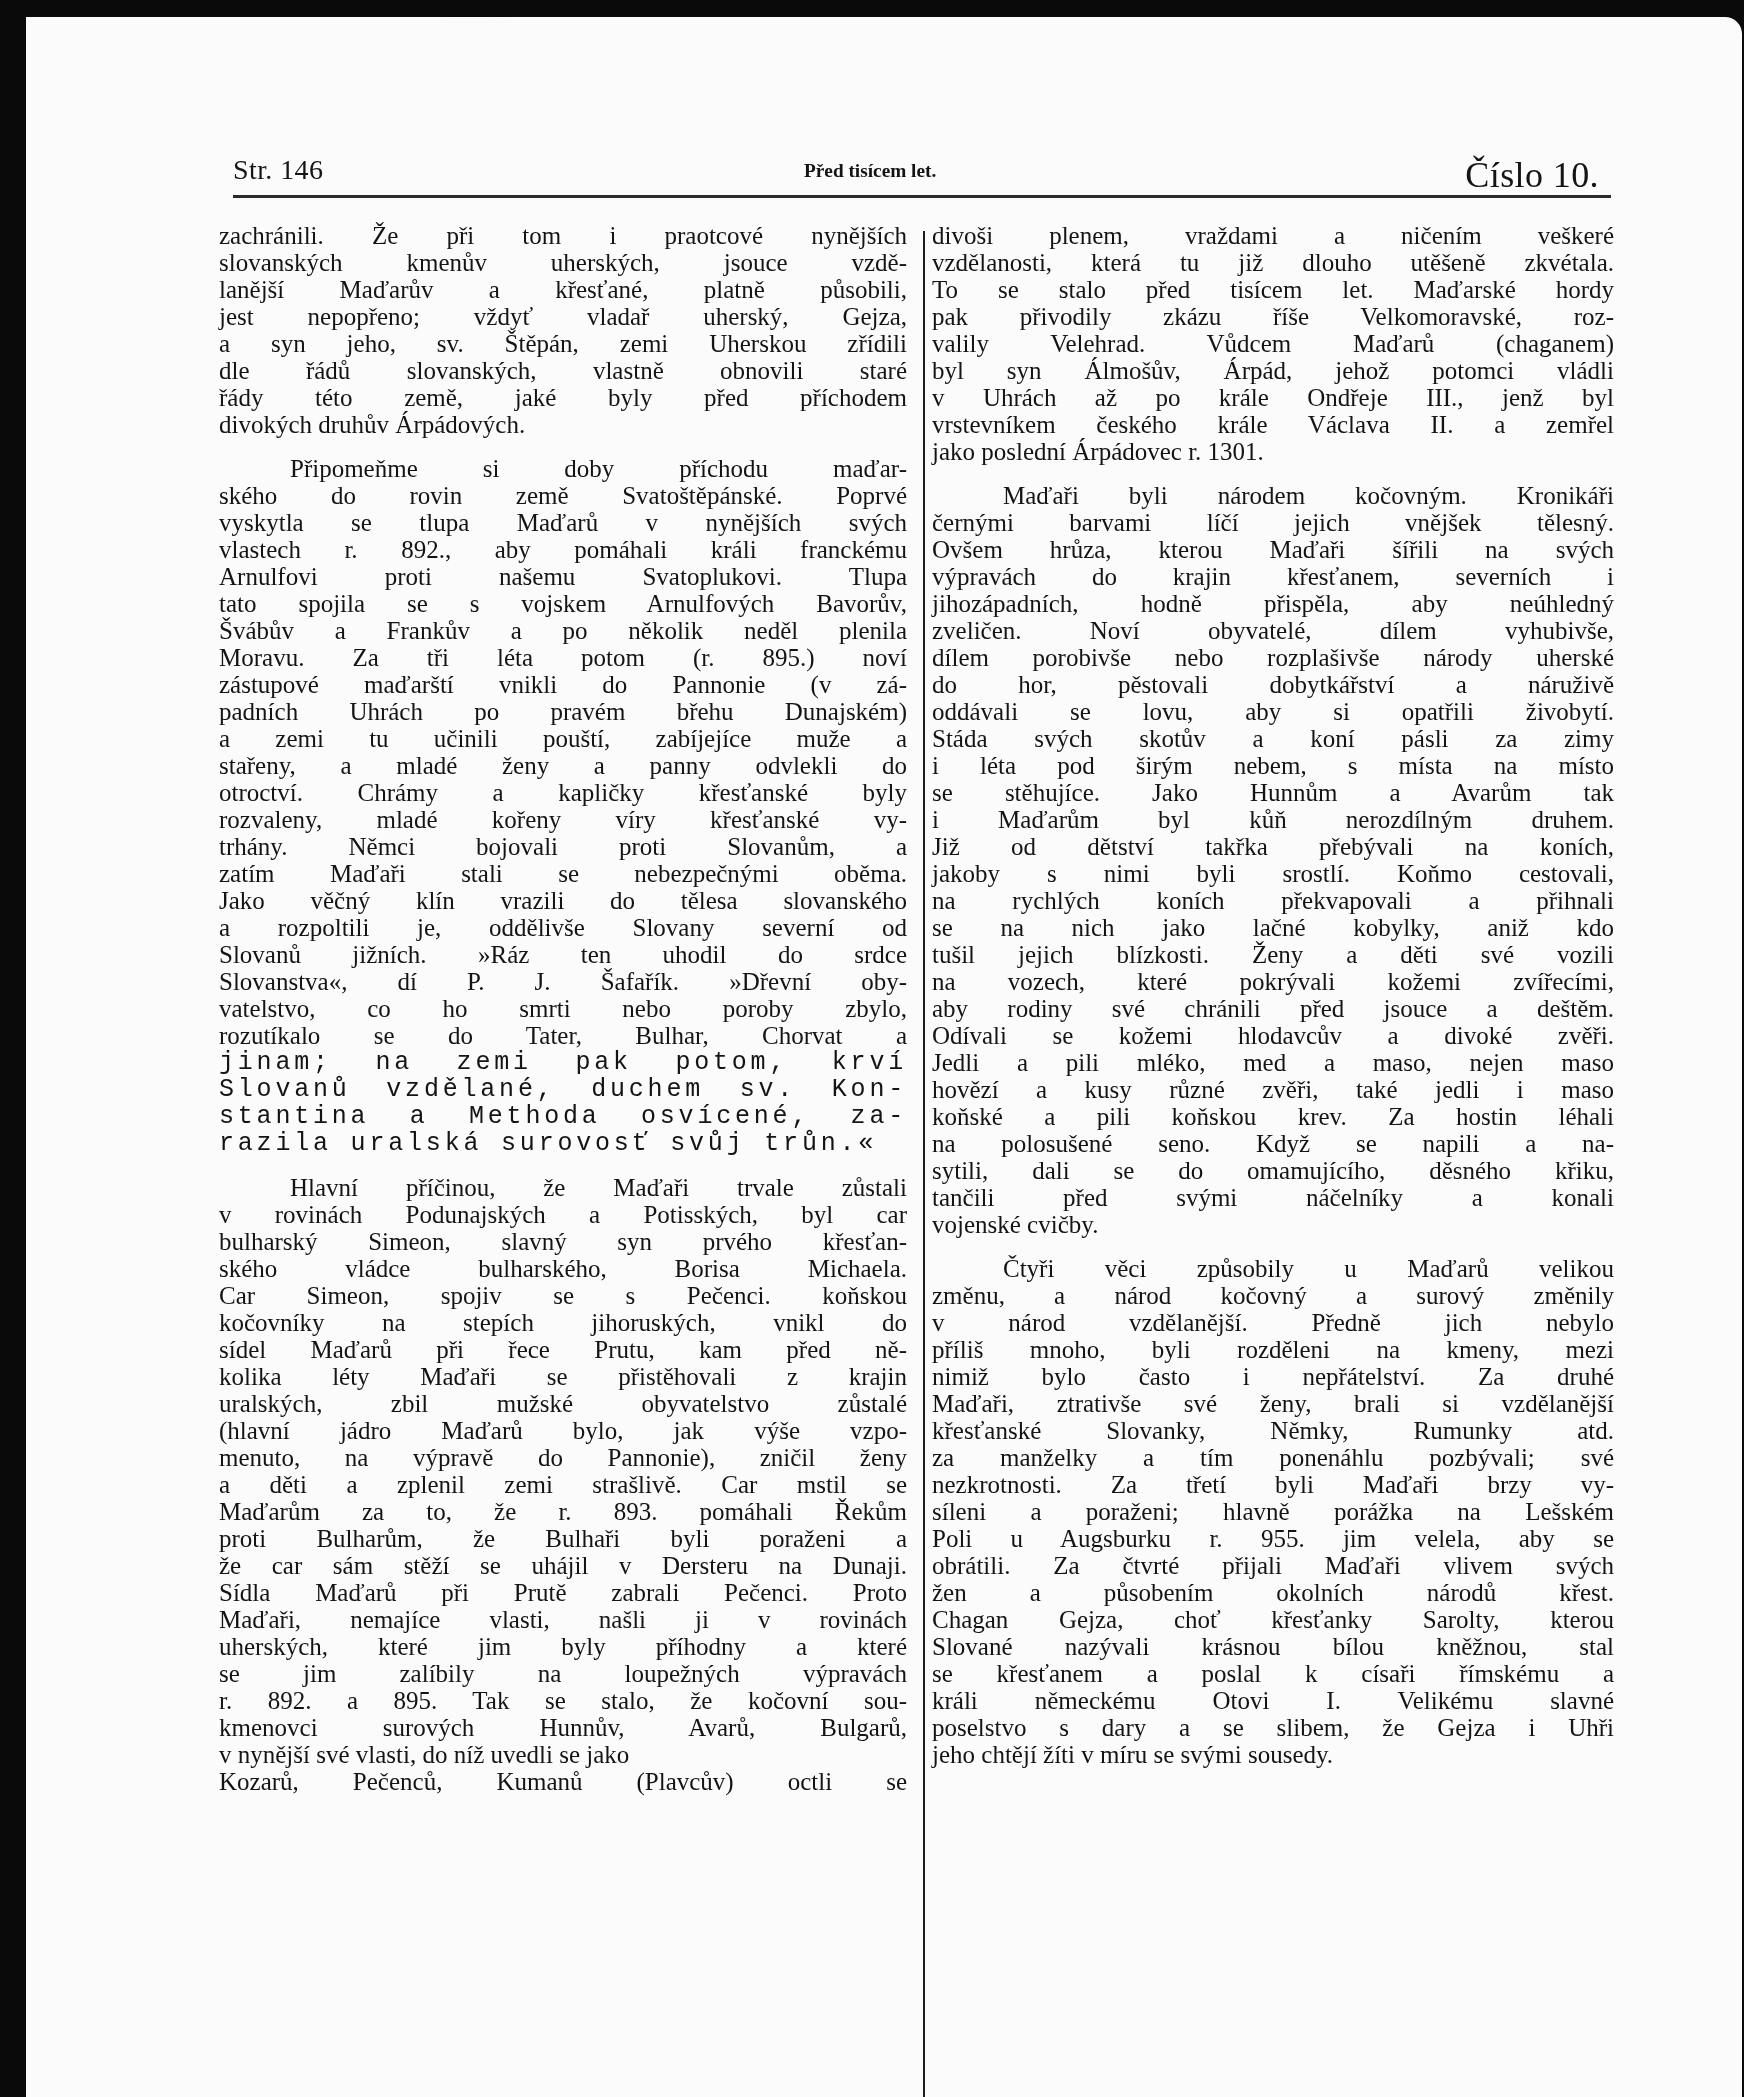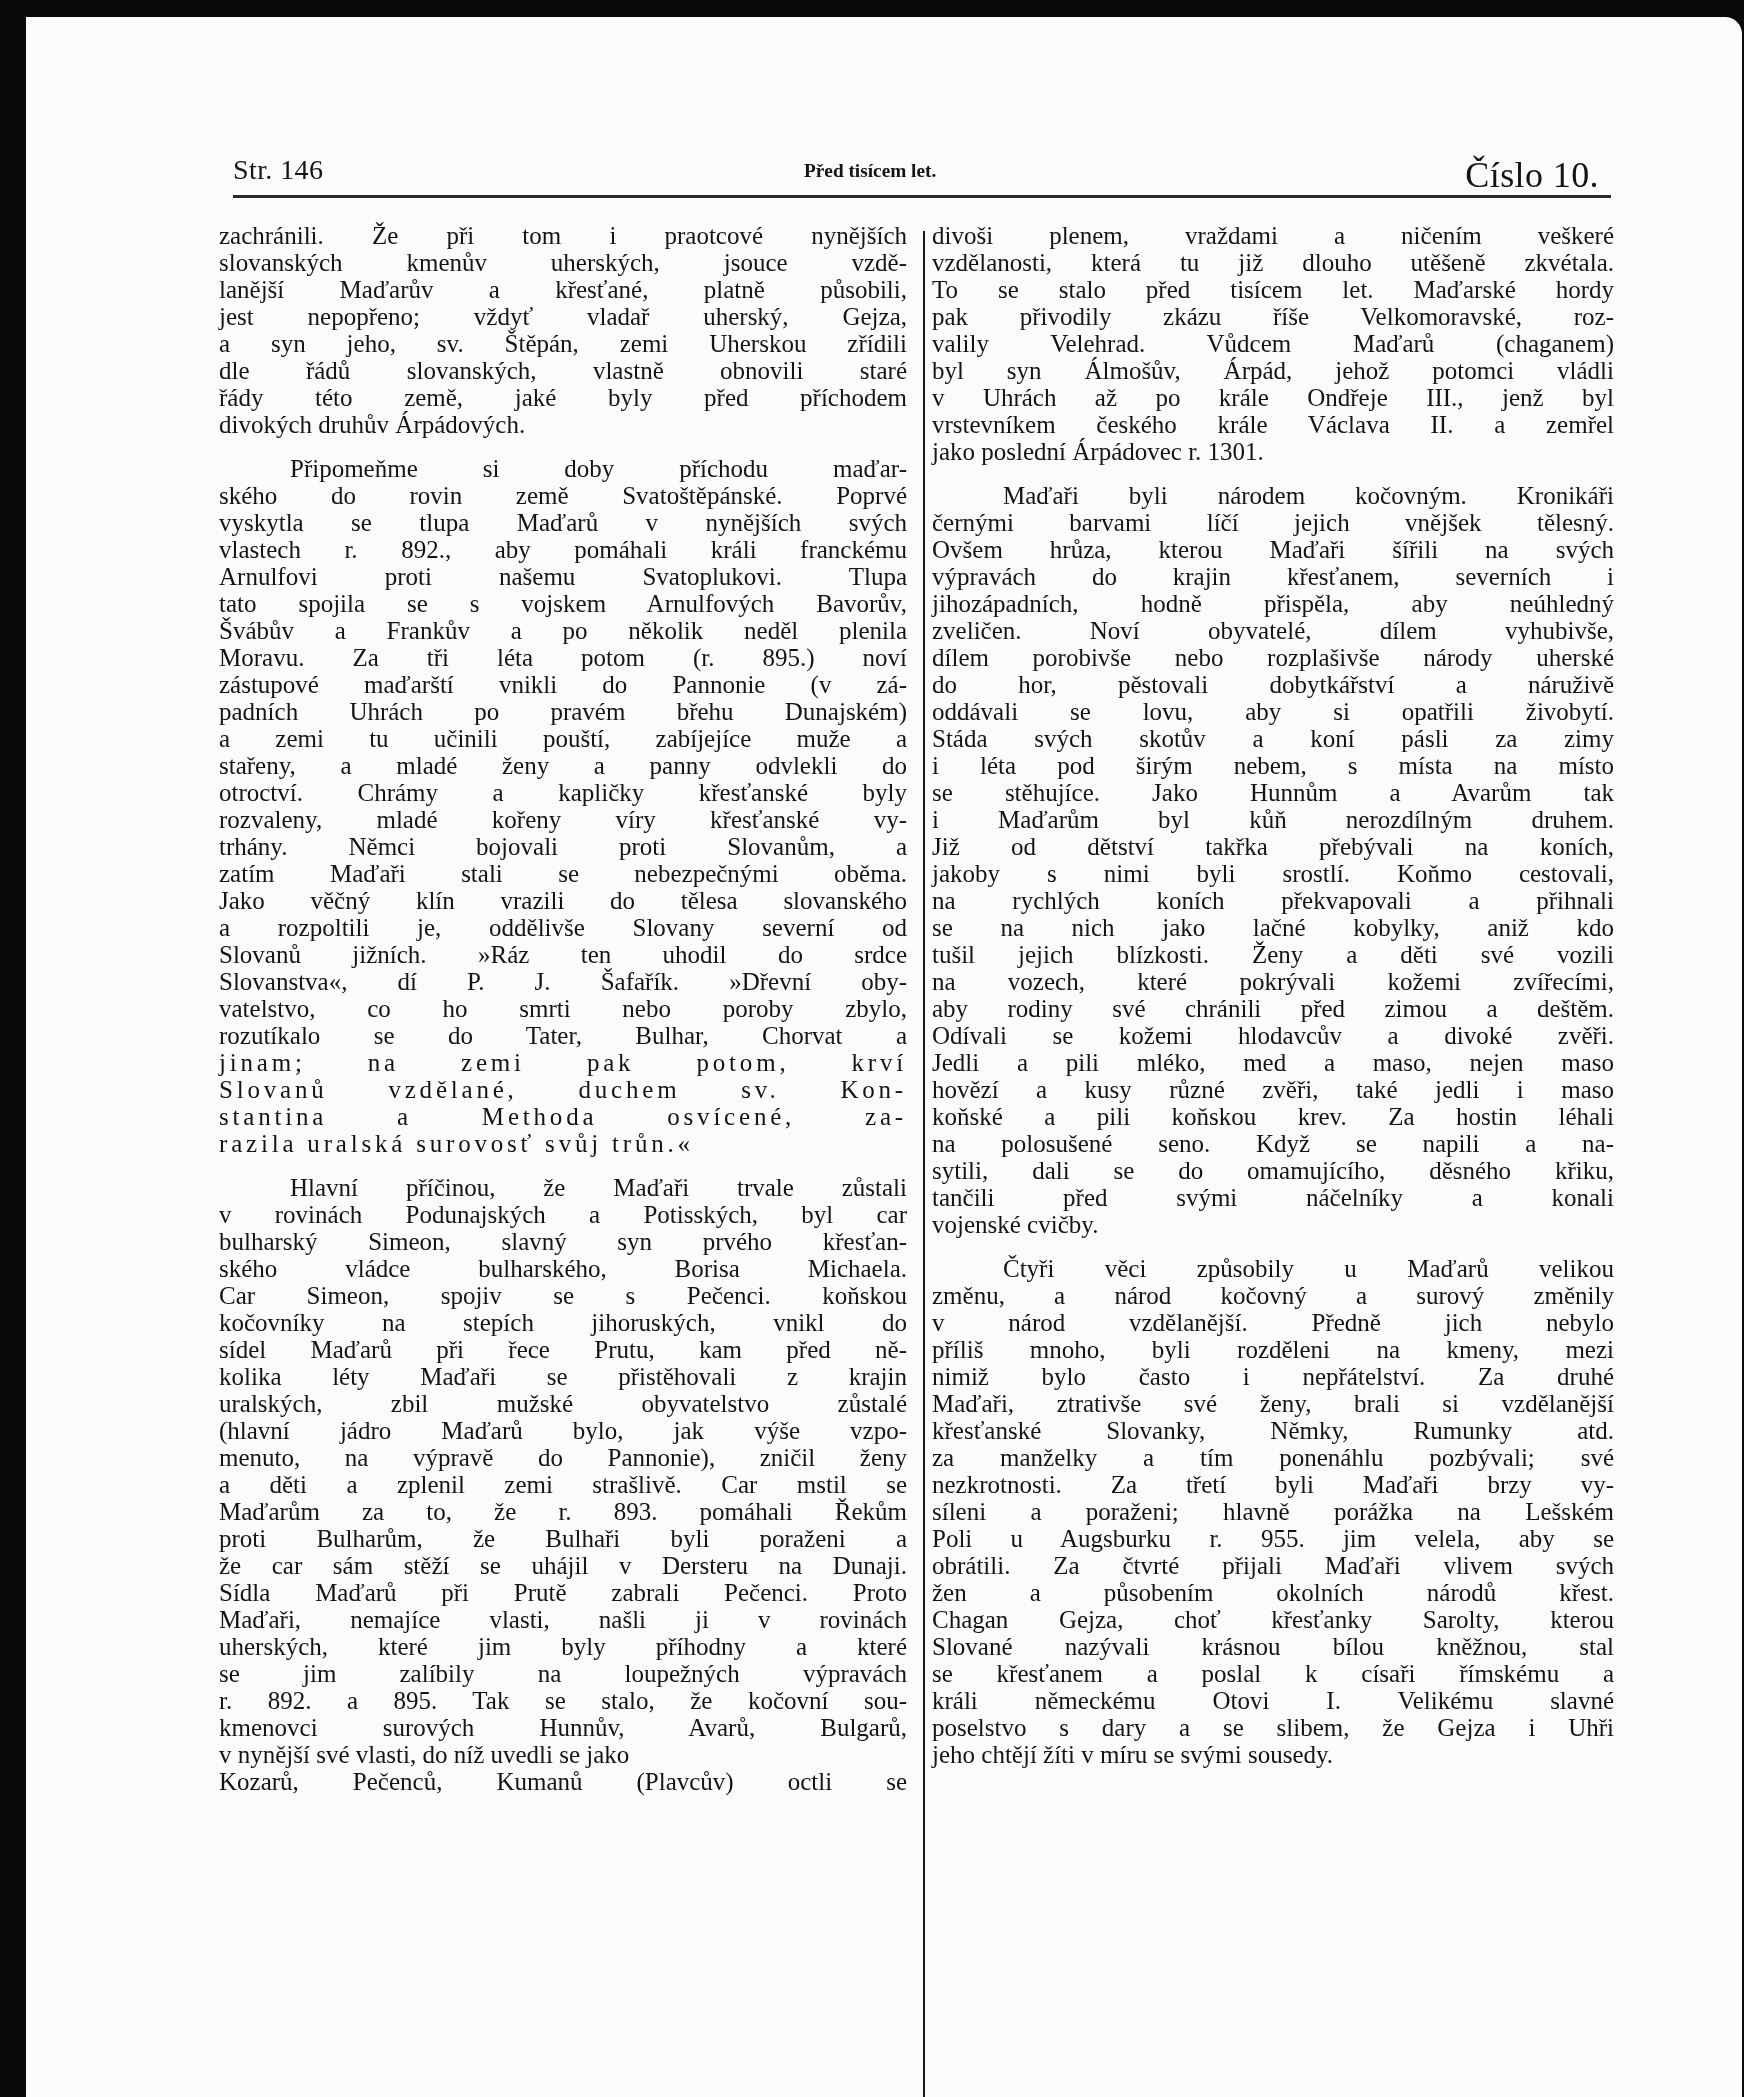--- a/index.html
+++ b/index.html
@@ -45,21 +45,21 @@
   .col-left { left: 219px; }
   .col-right { left: 932px; width: 682px; }
   .column p { margin: 0; }
   .column p + p { margin-top: 17px; }
   .line {
     display: block; white-space: nowrap;
     text-align-last: justify; text-align: justify;
   }
   .line.last { text-align-last: left; }
   .indent { text-indent: 71px; }
-  .spaced { letter-spacing: 3.8px; }
+  .spaced { letter-spacing: 3.8px; font-family: Liberation Mono, monospace; }
 </style>
 </head>
 <body>
 
 <div class="scan-top"></div>
 <div class="page"></div>
 
 <div class="header">
   <span class="hdr-left">Str. 146</span>
   <span class="hdr-center">Před tisícem let.</span>
@@ -158,21 +158,21 @@
       <span class="line">Stáda svých skotův a koní pásli za zimy</span>
       <span class="line">i léta pod širým nebem, s místa na místo</span>
       <span class="line">se stěhujíce. Jako Hunnům a Avarům tak</span>
       <span class="line">i Maďarům byl kůň nerozdílným druhem.</span>
       <span class="line">Již od dětství takřka přebývali na koních,</span>
       <span class="line">jakoby s nimi byli srostlí. Koňmo cestovali,</span>
       <span class="line">na rychlých koních překvapovali a přihnali</span>
       <span class="line">se na nich jako lačné kobylky, aniž kdo</span>
       <span class="line">tušil jejich blízkosti. Ženy a děti své vozili</span>
       <span class="line">na vozech, které pokrývali kožemi zvířecími,</span>
-      <span class="line">aby rodiny své chránili před zimou a deštěm.</span>
+      <span class="line">aby rodiny své chránili před jsouce a deštěm.</span>
       <span class="line">Odívali se kožemi hlodavcův a divoké zvěři.</span>
       <span class="line">Jedli a pili mléko, med a maso, nejen maso</span>
       <span class="line">hovězí a kusy různé zvěři, také jedli i maso</span>
       <span class="line">koňské a pili koňskou krev. Za hostin léhali</span>
       <span class="line">na polosušené seno. Když se napili a na-</span>
       <span class="line">sytili, dali se do omamujícího, děsného křiku,</span>
       <span class="line">tančili před svými náčelníky a konali</span>
       <span class="line last">vojenské cvičby.</span>
     </p>
     <p>

